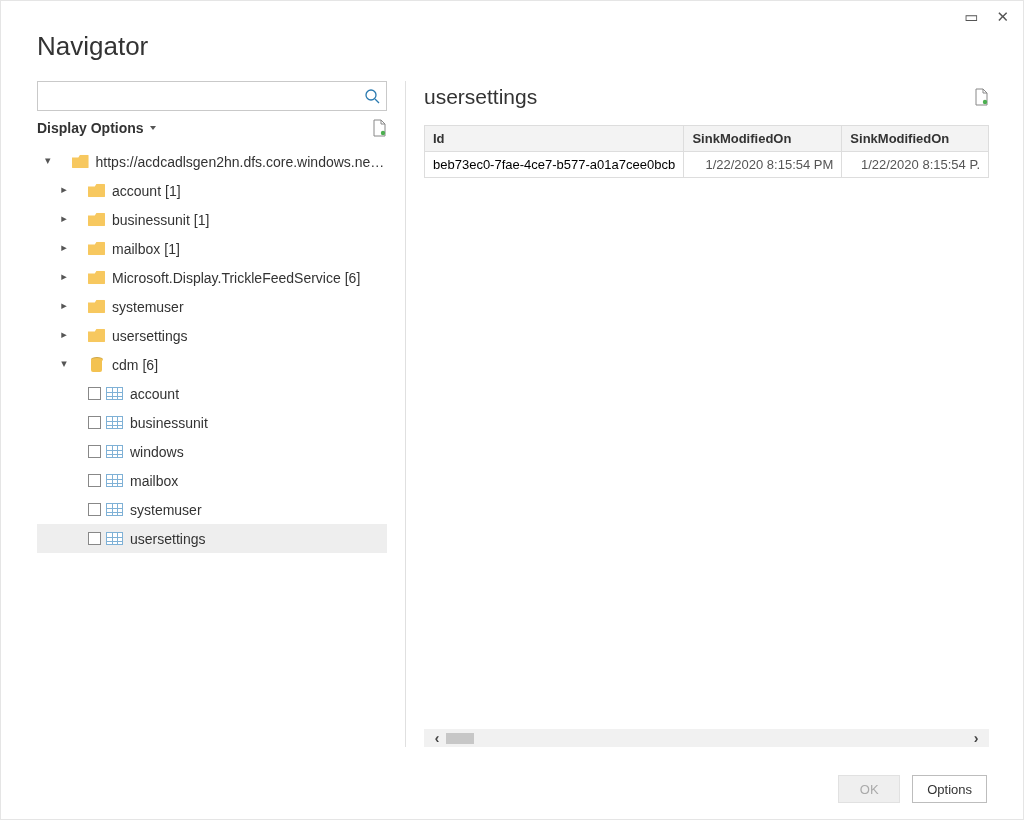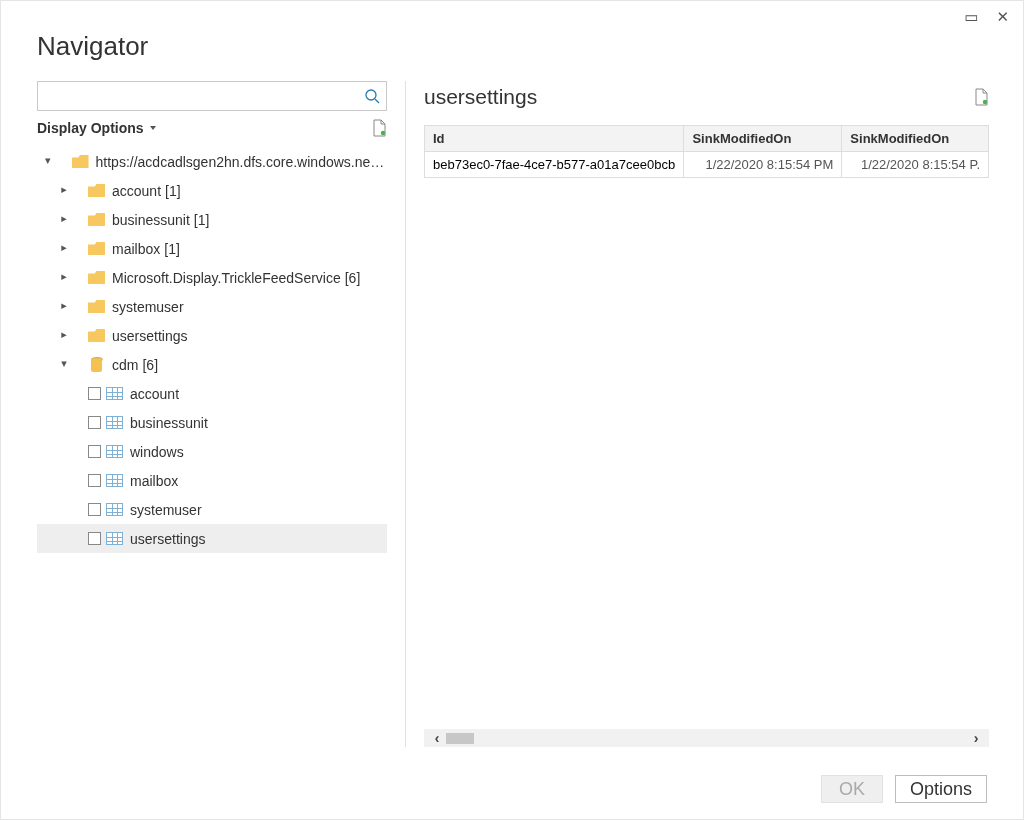--- a/index.html
+++ b/index.html
@@ -115,21 +115,21 @@
   }
   .hscroll .arrow { width:14px; text-align:center; color:#444; font-size:14px; font-weight:bold; }
   .hscroll .thumb { width:28px; height:11px; background:#c7c7c7; margin:0 2px; }
   .footer {
     position:absolute; left:0; right:0; bottom:0; height:60px;
     display:flex; align-items:center; justify-content:flex-end;
     gap:12px; padding:0 36px;
   }
   .btn {
     min-width:62px; height:28px; border:1px solid #bdbdbd;
-    background:#fff; font-size:18px; color:#333;
+    background:#fff; font-size:13px; color:#333;
     display:inline-flex; align-items:center; justify-content:center;
     padding:0 14px;
   }
   .btn.disabled { background:#efefef; color:#aaa; border-color:#e1e1e1; }
   .search-icon-svg { width:16px; height:16px; }
   .page-icon {
     width:15px; height:18px; position:relative;
   }
   .page-icon svg { width:15px; height:18px; display:block; color:#888; }
 </style>

